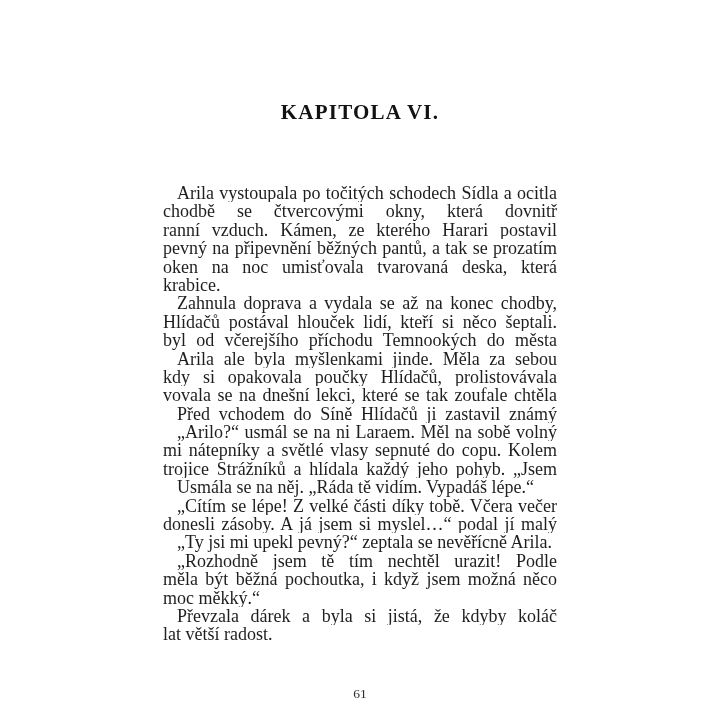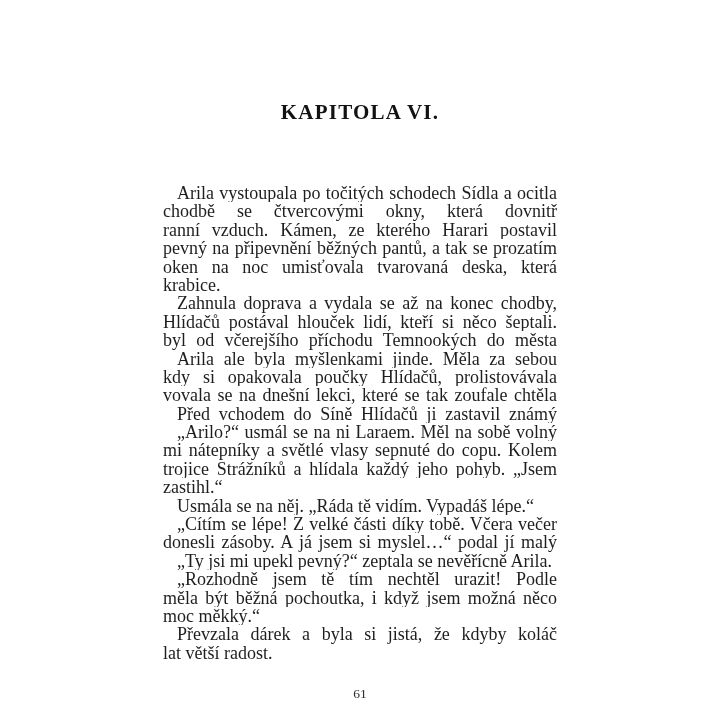--- a/index.html
+++ b/index.html
@@ -75,21 +75,20 @@
       <div class="line indent">Zahnula doprava a vydala se až na konec chodby, kde před Síní</div>
       <div class="line">Hlídačů postával hlouček lidí, kteří si něco šeptali. Celý Nurheim</div>
       <div class="line last">byl od včerejšího příchodu Temnookých do města poučky.</div>
       <div class="line indent">Arila ale byla myšlenkami jinde. Měla za sebou probdělou noc,</div>
       <div class="line">kdy si opakovala poučky Hlídačů, prolistovávala učebnice a připra-</div>
       <div class="line last">vovala se na dnešní lekci, které se tak zoufale chtěla vyhnout.</div>
       <div class="line indent last">Před vchodem do Síně Hlídačů ji zastavil známý hlas.</div>
       <div class="line indent">„Arilo?“ usmál se na ni Laraem. Měl na sobě volný úbor s hnědý-</div>
       <div class="line">mi nátepníky a světlé vlasy sepnuté do copu. Kolem něj postávala</div>
       <div class="line">trojice Strážníků a hlídala každý jeho pohyb. „Jsem rád, že jsem tě</div>
-      <div class="line last">zastihl.“</div>
       <div class="line indent last">Usmála se na něj. „Ráda tě vidím. Vypadáš lépe.“</div>
       <div class="line indent">„Cítím se lépe! Z velké části díky tobě. Včera večer nám tví lidé</div>
       <div class="line last">donesli zásoby. A já jsem si myslel…“ podal jí malý balíček.</div>
       <div class="line indent last">„Ty jsi mi upekl pevný?“ zeptala se nevěřícně Arila.</div>
       <div class="line indent">„Rozhodně jsem tě tím nechtěl urazit! Podle ostatních by tohle</div>
       <div class="line">měla být běžná pochoutka, i když jsem možná něco pokazil. Není</div>
       <div class="line last">moc měkký.“</div>
       <div class="line indent">Převzala dárek a byla si jistá, že kdyby koláč omylem upustila na</div>
       <div class="line last">lat větší radost.</div>
     </div>

